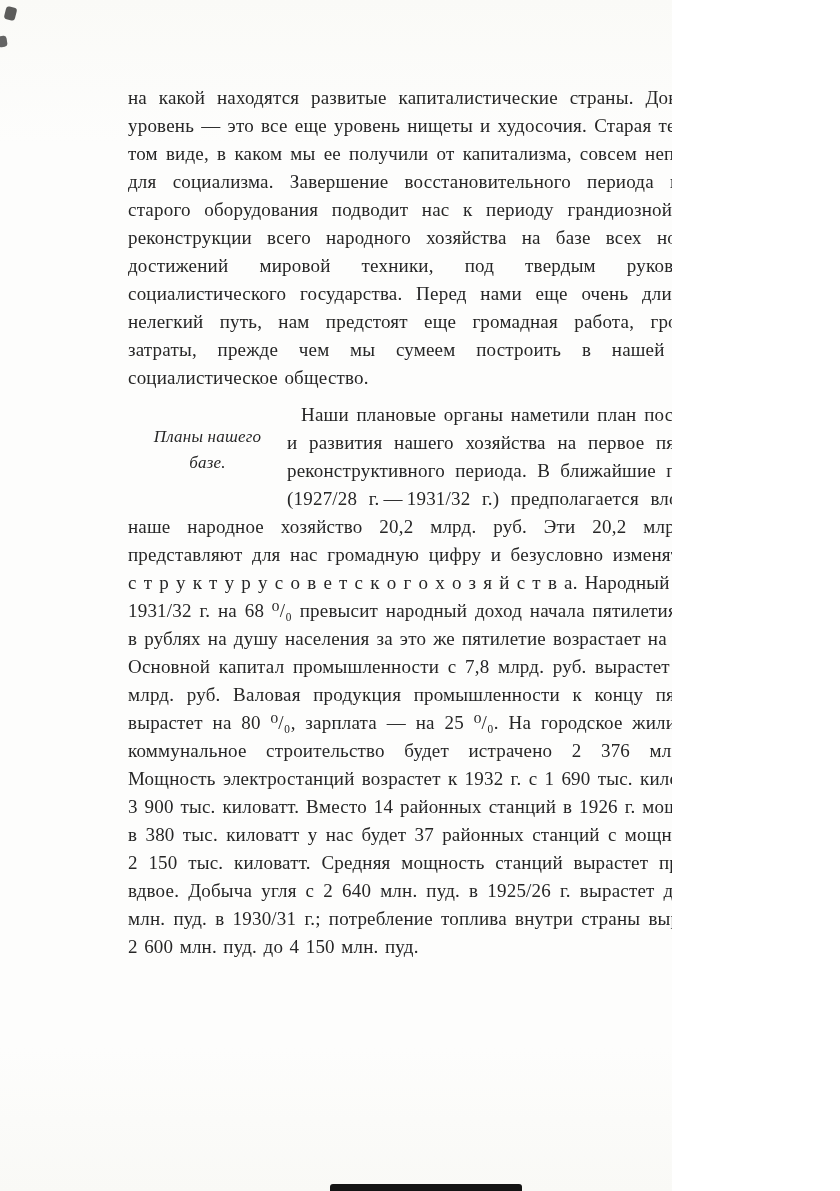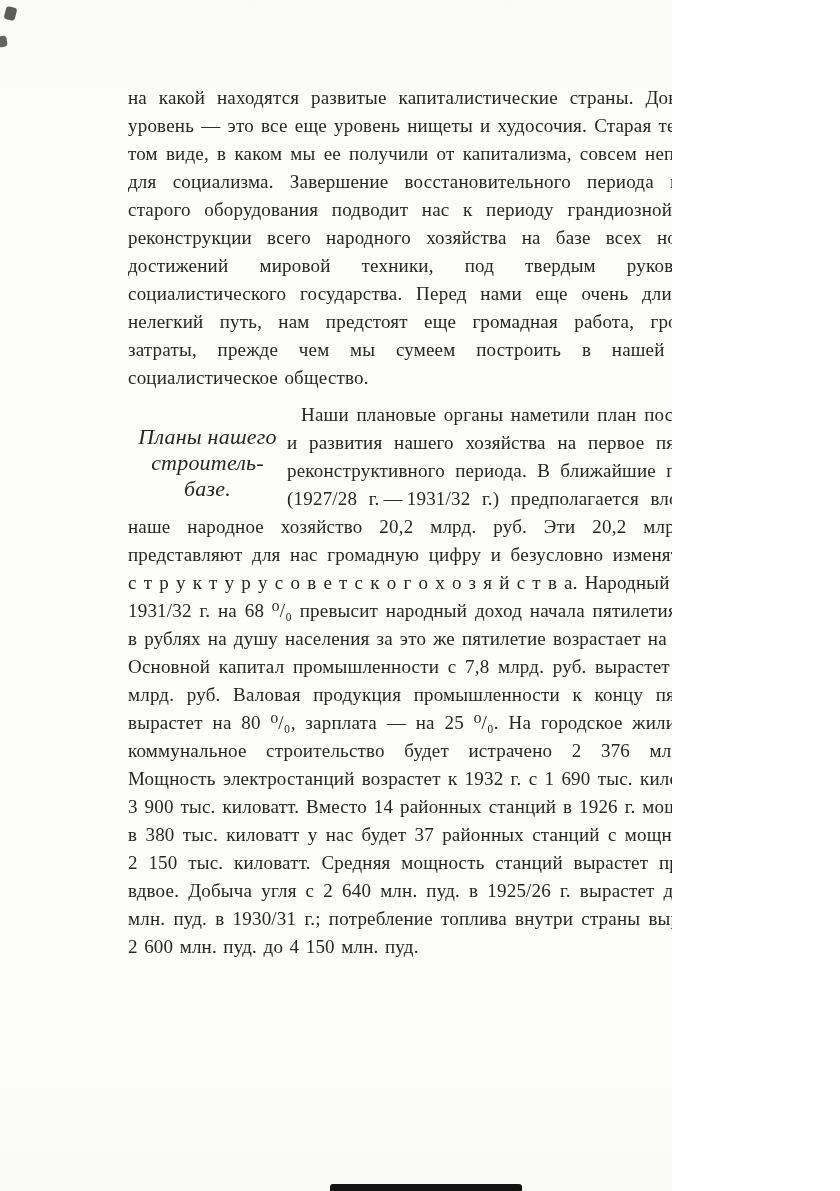--- a/index.html
+++ b/index.html
@@ -58,21 +58,21 @@
     margin-top: 9px;
     text-indent: 14px;
   }
   .sidenote {
     float: left;
     width: 159px;
     height: 112px;
     padding-top: 23px;
     box-sizing: border-box;
     font-style: italic;
-    font-size: 22px;
+    font-size: 17px;
     line-height: 26px;
     text-align: center;
     text-indent: 0;
     letter-spacing: 0.2px;
     word-spacing: normal;
   }
   .sidenote-line {
     display: block;
   }
   .page-number {
@@ -92,21 +92,20 @@
   <div class="artifact artifact-top2"></div>
   <div class="artifact artifact-bottom"></div>
 
   <main class="text-block">
 
     <p class="body-text para-1">на какой находятся развитые капиталистические страны. Довоенный уровень — это все еще уровень нищеты и худосочия. Старая техника в том виде, в каком мы ее получили от капитализма, совсем непригодна для социализма. Завершение восстановительного периода на базе старого оборудования подводит нас к периоду грандиозной задачи реконструкции всего народного хозяйства на базе всех новейших достижений мировой техники, под твердым руководством социалистического государства. Перед нами еще очень длинный и нелегкий путь, нам предстоят еще громадная работа, громадные затраты, прежде чем мы сумеем построить в нашей стране социалистическое общество.</p>
 
     <div class="body-text para-2">
       <aside class="sidenote">
         <span class="sidenote-line">Планы нашего</span>
-        <span class="sidenote-line">строитель-</span>
         <span class="sidenote-line">базе.</span>
       </aside>
       <span>Наши плановые органы наметили план построения и развития нашего хозяйства на первое пятилетие реконструктивного периода. В ближайшие пять лет (1927/28 г. — 1931/32 г.) предполагается вложить в наше народное хозяйство 20,2 млрд. руб. Эти 20,2 млрд. руб. представляют для нас громадную цифру и безусловно изменят в&nbsp;с&nbsp;ю с&nbsp;т&nbsp;р&nbsp;у&nbsp;к&nbsp;т&nbsp;у&nbsp;р&nbsp;у с&nbsp;о&nbsp;в&nbsp;е&nbsp;т&nbsp;с&nbsp;к&nbsp;о&nbsp;г&nbsp;о х&nbsp;о&nbsp;з&nbsp;я&nbsp;й&nbsp;с&nbsp;т&nbsp;в&nbsp;а. Народный доход в 1931/32 г. на 68&nbsp;⁰/₀ превысит народный доход начала пятилетия. Доход в рублях на душу населения за это же пятилетие возрастает на 30,9&nbsp;⁰/₀. Основной капитал промышленности с 7,8 млрд. руб. вырастет до 11,3 млрд. руб. Валовая продукция промышленности к концу пятилетия вырастет на 80&nbsp;⁰/₀, зарплата — на 25&nbsp;⁰/₀. На городское жилищное и коммунальное строительство будет истрачено 2&nbsp;376 млн. руб. Мощность электростанций возрастет к 1932 г. с 1&nbsp;690 тыс. киловатт до 3&nbsp;900 тыс. киловатт. Вместо 14 районных станций в 1926 г. мощностью в 380 тыс. киловатт у нас будет 37 районных станций с мощностью в 2&nbsp;150 тыс. киловатт. Средняя мощность станций вырастет примерно вдвое. Добыча угля с 2&nbsp;640 млн. пуд. в 1925/26 г. вырастет до 4&nbsp;400 млн. пуд. в 1930/31 г.; потребление топлива внутри страны вырастет с 2&nbsp;600 млн. пуд. до 4&nbsp;150 млн. пуд.</span>
     </div>
 
     <div class="page-number">11</div>
 
   </main>
 </div>
 

